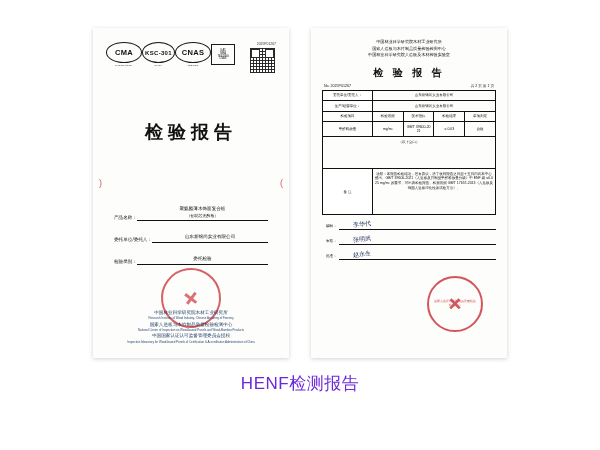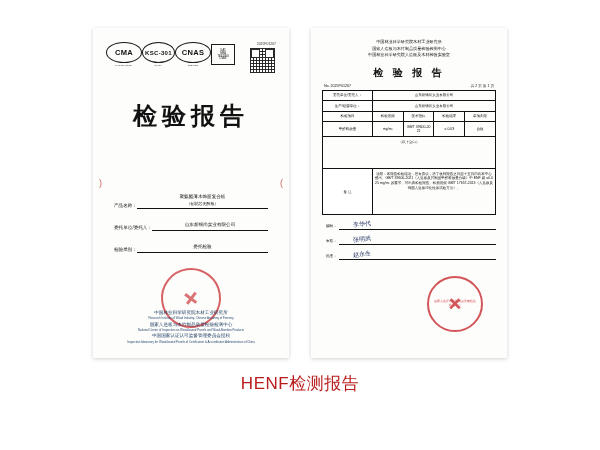--- a/index.html
+++ b/index.html
@@ -130,24 +130,24 @@
     height: 7px;
     border: 1.6px solid #111;
     background: #fff;
   }
   .qr::before { left: 1px; top: 1px; }
   .qr::after { right: 1px; top: 1px; }
 
   .cover-title {
     text-align: center;
     font-family: "DejaVu Serif", serif;
-    font-size: 24px;
+    font-size: 18px;
     letter-spacing: 5px;
     color: #111;
-    margin-top: 24px;
+    margin-top: 44px;
     font-weight: bold;
   }
   .cover-fields {
     margin-top: 62px;
     padding: 0 8px;
   }
   .field-row {
     display: flex;
     align-items: flex-end;
     font-size: 4.6px;
@@ -337,21 +337,21 @@
   }
 
   
   .caption {
     position: absolute;
     left: 0;
     right: 0;
     top: 372px;
     text-align: center;
     font-size: 17px;
-    color: #b91c1c;
+    color: #6d28d9;
     letter-spacing: 0.5px;
   }
 </style>
 </head>
 <body>
 
 <div class="stage">
 
   <div class="docs-row">
 

